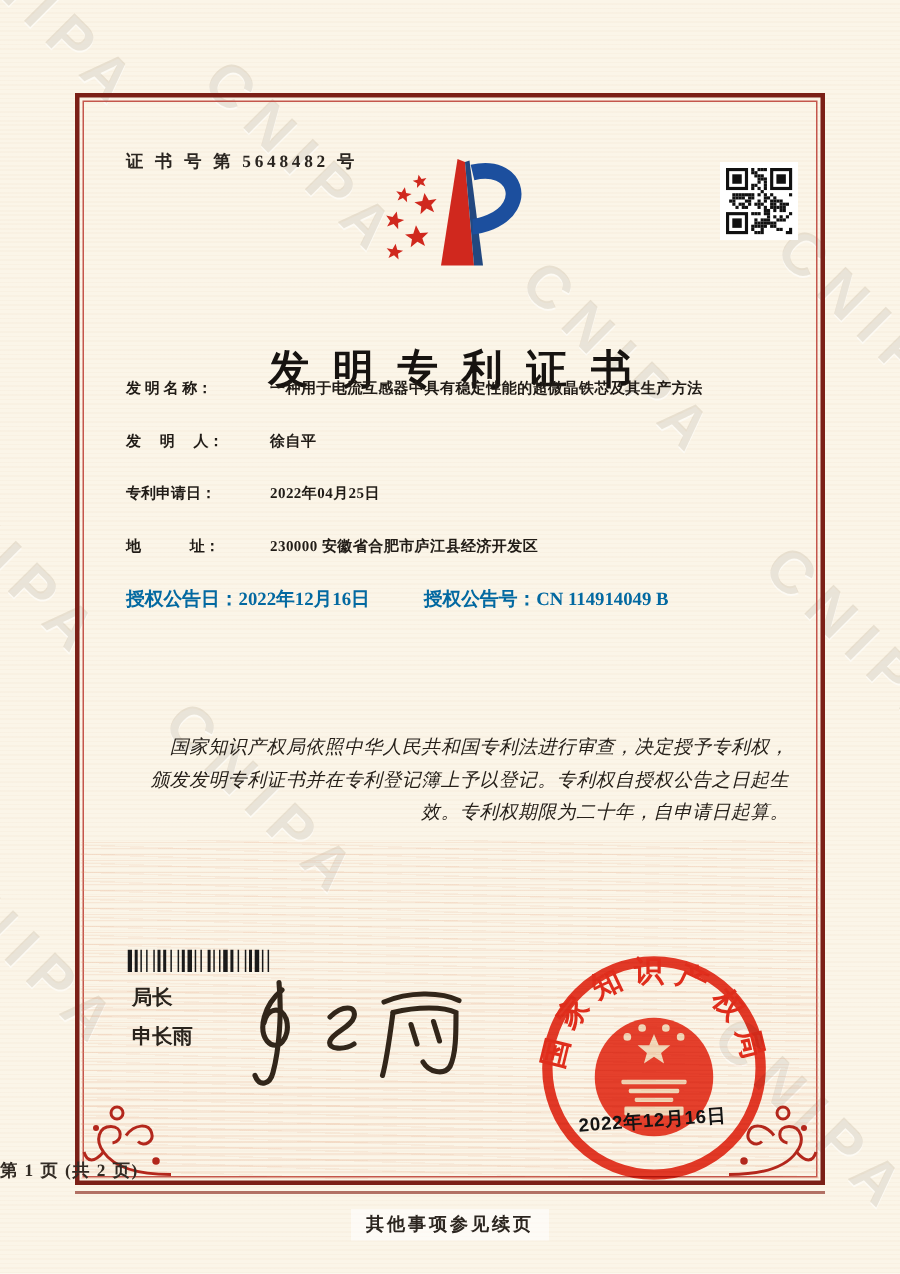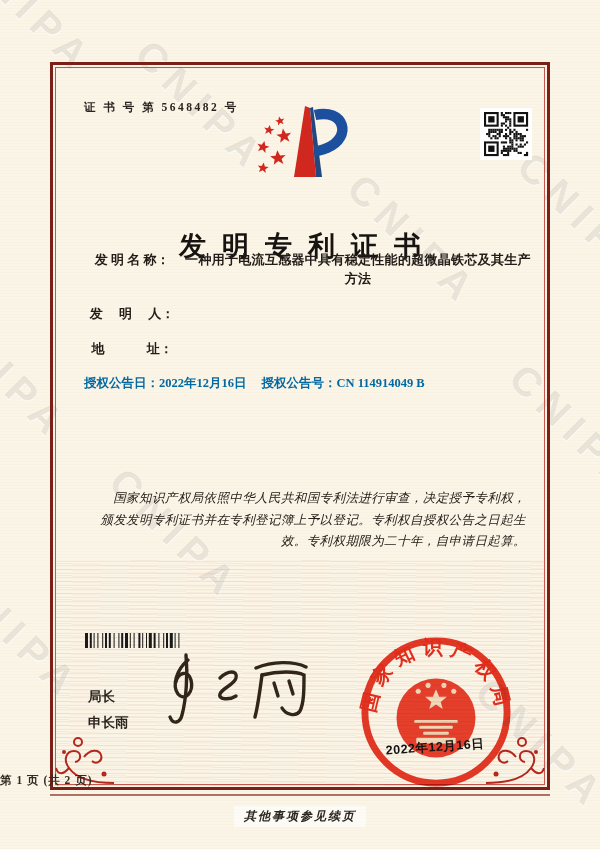--- a/index.html
+++ b/index.html
@@ -39,54 +39,54 @@
     position:absolute;left:84px;top:100px;z-index:2;
     font-size:11.5px;font-weight:700;letter-spacing:2.5px;color:#2a2520;
   }
   .logo{position:absolute;left:252px;top:104px;z-index:2;}
   .qr{position:absolute;left:480px;top:108px;z-index:2;background:#fff;padding:3px;line-height:0;}
   .title{
     position:absolute;left:0;right:0;top:184px;z-index:2;text-align:center;
     font-size:27px;font-weight:bold;letter-spacing:16px;text-indent:16px;color:#171310;margin-top:44px;
   }
   .fields{position:absolute;left:84px;top:250px;width:452px;z-index:2;}
-  .frow{display:flex;margin-bottom:16px;font-size:13px;line-height:19px;font-weight:600;color:#211c17;text-align:center;}
+  .frow{display:flex;margin-bottom:16px;font-size:10px;line-height:19px;font-weight:600;color:#211c17;}
   .frow .lbl{white-space:pre;flex:0 0 96px;}
   .frow .val{flex:1;letter-spacing:0.3px;}
   .grant{display:flex;font-size:12.5px;line-height:19px;font-weight:600;color:#0369a1;}
-  .grant .pair2{margin-left:15px;}
+  .grant .pair2{margin-left:36px;}
   .paras{
     position:absolute;left:78px;top:488px;width:448px;z-index:2;
     font-size:12.5px;line-height:1.72;font-style:italic;letter-spacing:0.4px;color:#26201a;
   }
   .paras p{margin:0;text-indent:2em;text-align:right;}
   .barcode{position:absolute;left:85px;top:633px;z-index:2;line-height:0;}
   .signoff{
-    position:absolute;left:88px;top:684px;z-index:2;
+    position:absolute;left:88px;top:652px;z-index:2;
     font-family:"Liberation Sans","DejaVu Sans",sans-serif;
     font-size:13.5px;font-weight:bold;line-height:26px;color:#2a241d;
   }
   .signature{position:absolute;left:158px;top:652px;z-index:2;}
   .seal{position:absolute;left:357px;top:633px;z-index:3;mix-blend-mode:multiply;}
   .seal-date{
     position:absolute;left:360px;top:739px;width:150px;z-index:4;text-align:center;
     font-family:"Liberation Sans","DejaVu Sans",sans-serif;
     font-size:12.5px;font-weight:bold;letter-spacing:0.5px;color:#141414;
     transform:rotate(-4deg);
   }
   .page-no{
     position:absolute;left:0;right:0;top:773px;z-index:2;text-align:left;
     font-size:11.5px;font-weight:600;letter-spacing:1px;color:#322b24;
   }
   .footer-note{
     position:absolute;left:0;right:0;top:806px;z-index:2;text-align:center;
   }
   .footer-note span{
     display:inline-block;background:rgba(255,255,255,0.6);padding:2px 10px;
-    font-size:12px;font-weight:600;font-style:italic;letter-spacing:2px;color:#2c2620;
+    font-size:12px;font-weight:600;letter-spacing:2px;color:#2c2620;
   }
   .flourish{position:absolute;z-index:2;line-height:0;}
   .flourish.left{left:54px;top:730px;}
   .flourish.right{left:484px;top:730px;transform:scaleX(-1);}
 </style>
 </head>
 <body>
 
 <div class="wm" style="left:-55px;top:-14px">CNIPA</div>
 <div class="wm" style="left:118px;top:84px">CNIPA</div>
@@ -258,23 +258,29 @@
 
 <div class="title">发明专利证书</div>
 
 <div class="fields">
   <div class="frow">
     <span class="lbl">发 明 名 称：</span>
     <span class="val">一种用于电流互感器中具有稳定性能的超微晶铁芯及其生产方法</span>
   </div>
   <div class="frow">
     <span class="lbl">发　 明　 人：</span>
+    <span class="val">徐自平</span>
+  </div>
+  <div class="frow">
+    <span class="lbl">专利申请日：</span>
+    <span class="val">2022年04月25日</span>
   </div>
   <div class="frow">
     <span class="lbl">地　　　 址：</span>
+    <span class="val">230000 安徽省合肥市庐江县经济开发区</span>
   </div>
   <div class="grant">
     <span>授权公告日：</span>
     <span>2022年12月16日</span>
     <span class="pair2">授权公告号：</span>
     <span>CN 114914049 B</span>
   </div>
 </div>
 
 <div class="paras">

